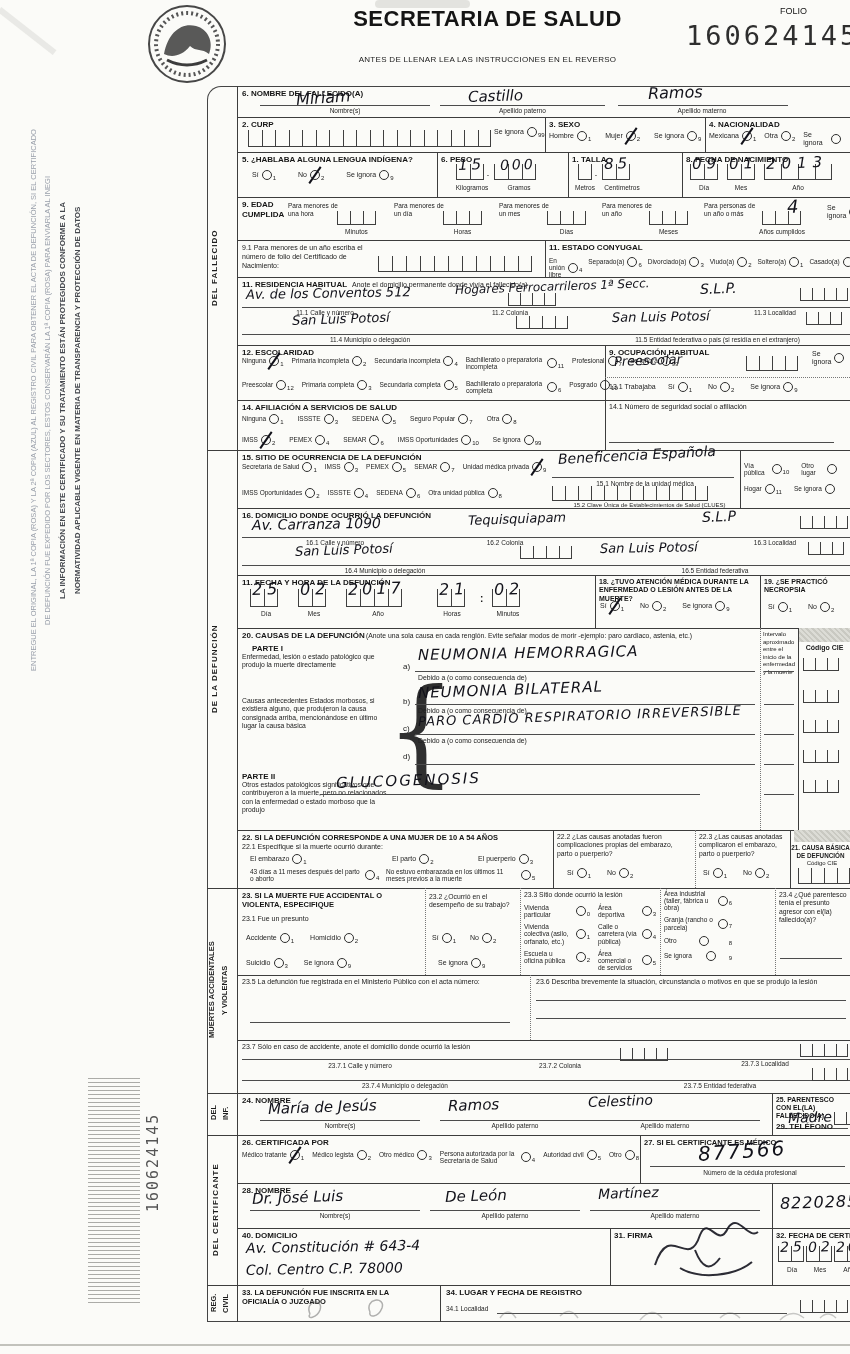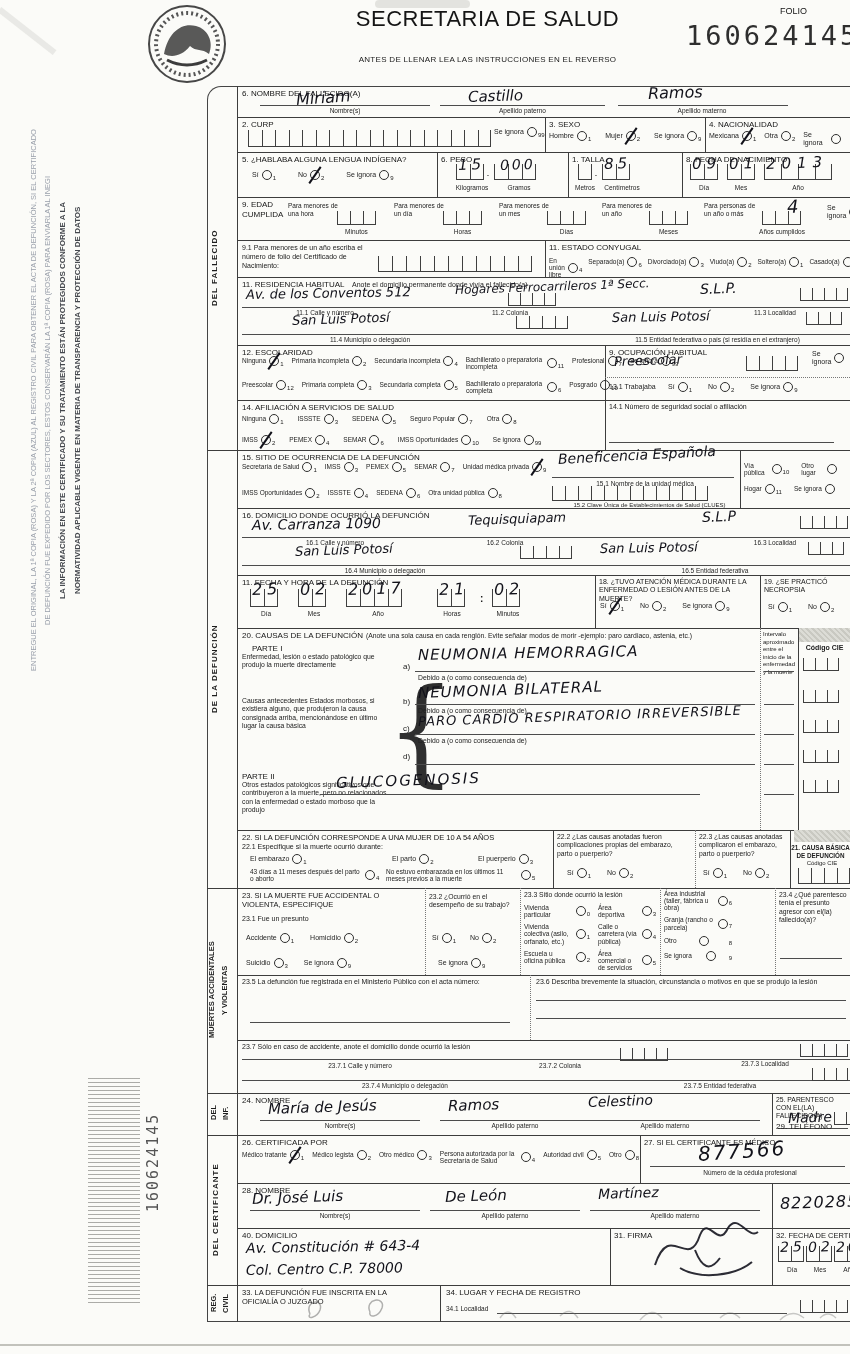--- a/index.html
+++ b/index.html
@@ -1,19 +1,19 @@
 <!DOCTYPE html>
 <html><head>
 <meta charset="utf-8">
 <style>
 *{box-sizing:border-box;margin:0;padding:0}
 body{margin:0;background:#cfcfca}
 .page{position:relative;width:850px;height:1354px;background:#fbfbf8;font-family:"Liberation Sans",sans-serif;color:#1c1c1c;overflow:hidden}
 .a{position:absolute}
-.t{position:absolute;font-size:8px;font-weight:normal;line-height:1.2;color:#151515;white-space:nowrap}
+.t{position:absolute;font-size:8px;font-weight:bold;line-height:1.2;color:#151515;white-space:nowrap}
 .p{position:absolute;font-size:7px;line-height:1.25;color:#202020;white-space:nowrap}
 .wrap{white-space:normal}
 .sub{position:absolute;font-size:6.5px;color:#242424;text-align:center;line-height:1.1}
 .ctr{text-align:center}
 .hr{position:absolute;height:0;border-top:1px solid #3d3d3d}
 .vr{position:absolute;width:0;border-left:1px solid #3d3d3d}
 .vdash{border-left-style:dotted;border-left-color:#777}
 .hdash{border-top-style:dotted;border-top-color:#777}
 .ln{position:absolute;height:0;border-top:1px solid #4c4c4c}
 .comb{position:absolute;display:flex}

